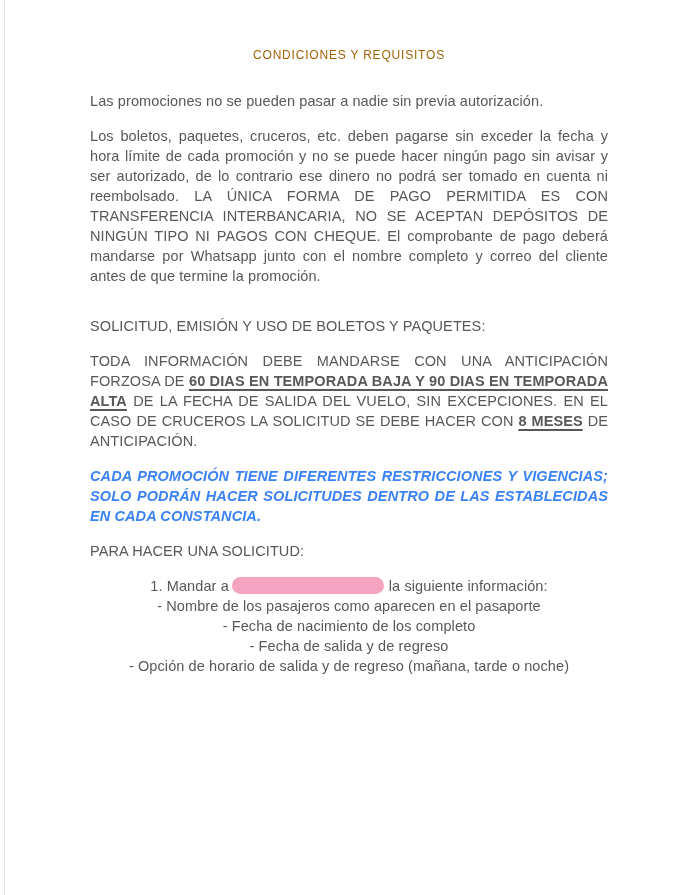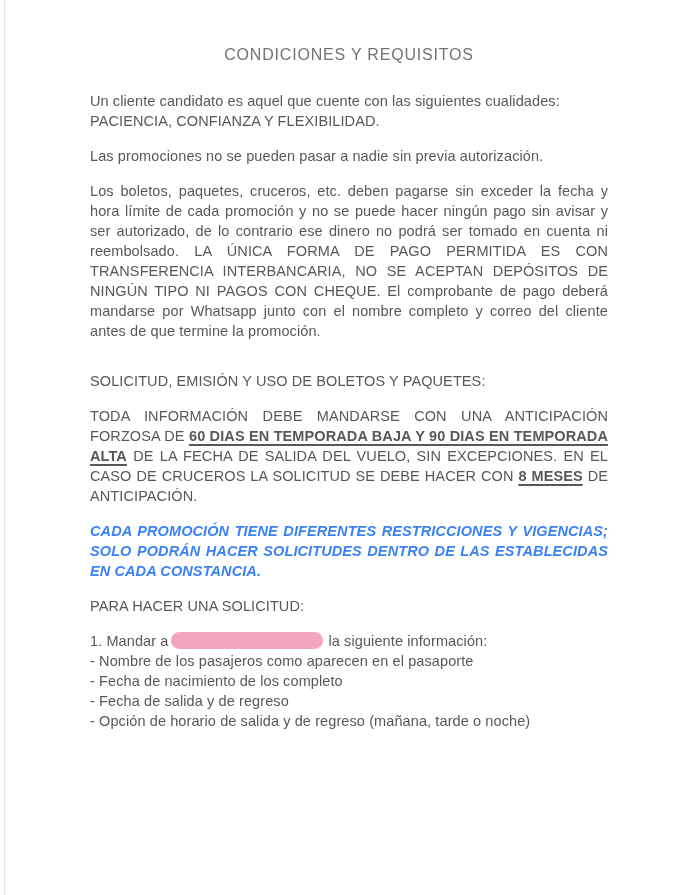--- a/index.html
+++ b/index.html
@@ -24,25 +24,25 @@
     top: 0;
     bottom: 0;
     width: 4px;
     background: #fdfdfb;
     border-right: 1px solid #e2e5ec;
   }
   .doc {
     padding: 44px 85px 0 90px;
   }
   h1.doc-title {
-    font-size: 16px;
+    font-size: 12px;
     font-weight: 400;
     letter-spacing: 0.8px;
     text-align: center;
-    color: #737373;
+    color: #a16207;
     margin: 0 0 25px 0;
     line-height: 22px;
   }
   p {
     margin: 0 0 15px 0;
   }
   .just {
     text-align: justify;
     text-align-last: left;
   }
@@ -65,32 +65,32 @@
     width: 152px;
     height: 17px;
     background: #f4a3c0;
     border-radius: 9px;
     vertical-align: -3px;
     margin: 0 5px 0 3px;
   }
   .list-line {
     margin: 0;
     line-height: 20px;
+    text-align: center;
   }
 </style>
 </head>
 <body>
 
 <div class="page-edge"></div>
 
 <div class="doc">
 
   <h1 class="doc-title">CONDICIONES Y REQUISITOS</h1>
 
-  <p><span>Un cliente candidato es aquel que cuente con las siguientes cualidades:</span><br><span>PACIENCIA, CONFIANZA Y FLEXIBILIDAD.</span></p>
 
   <p>Las promociones no se pueden pasar a nadie sin previa autorización.</p>
 
   <p class="just">Los boletos, paquetes, cruceros, etc. deben pagarse sin exceder la fecha y hora límite de cada promoción y no se puede hacer ningún pago sin avisar y ser autorizado, de lo contrario ese dinero no podrá ser tomado en cuenta ni reembolsado. LA ÚNICA FORMA DE PAGO PERMITIDA ES CON TRANSFERENCIA INTERBANCARIA, NO SE ACEPTAN DEPÓSITOS DE NINGÚN TIPO NI PAGOS CON CHEQUE. El comprobante de pago deberá mandarse por Whatsapp junto con el nombre completo y correo del cliente antes de que termine la promoción.</p>
 
 
   <p class="section-heading">SOLICITUD, EMISIÓN Y USO DE BOLETOS Y PAQUETES:</p>
 
   <p class="just"><span>TODA INFORMACIÓN DEBE MANDARSE CON UNA ANTICIPACIÓN FORZOSA DE </span><span class="bu">60 DIAS EN TEMPORADA BAJA Y 90 DIAS EN TEMPORADA ALTA</span><span> DE LA FECHA DE SALIDA DEL VUELO, SIN EXCEPCIONES. EN EL CASO DE CRUCEROS LA SOLICITUD SE DEBE HACER CON </span><span class="bu">8 MESES</span><span> DE ANTICIPACIÓN.</span></p>
 

